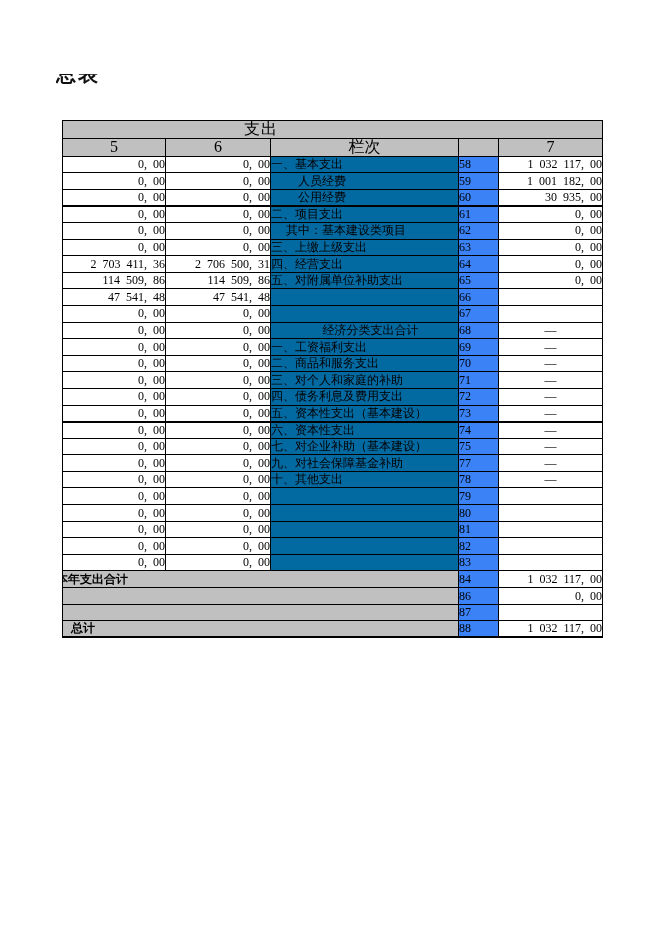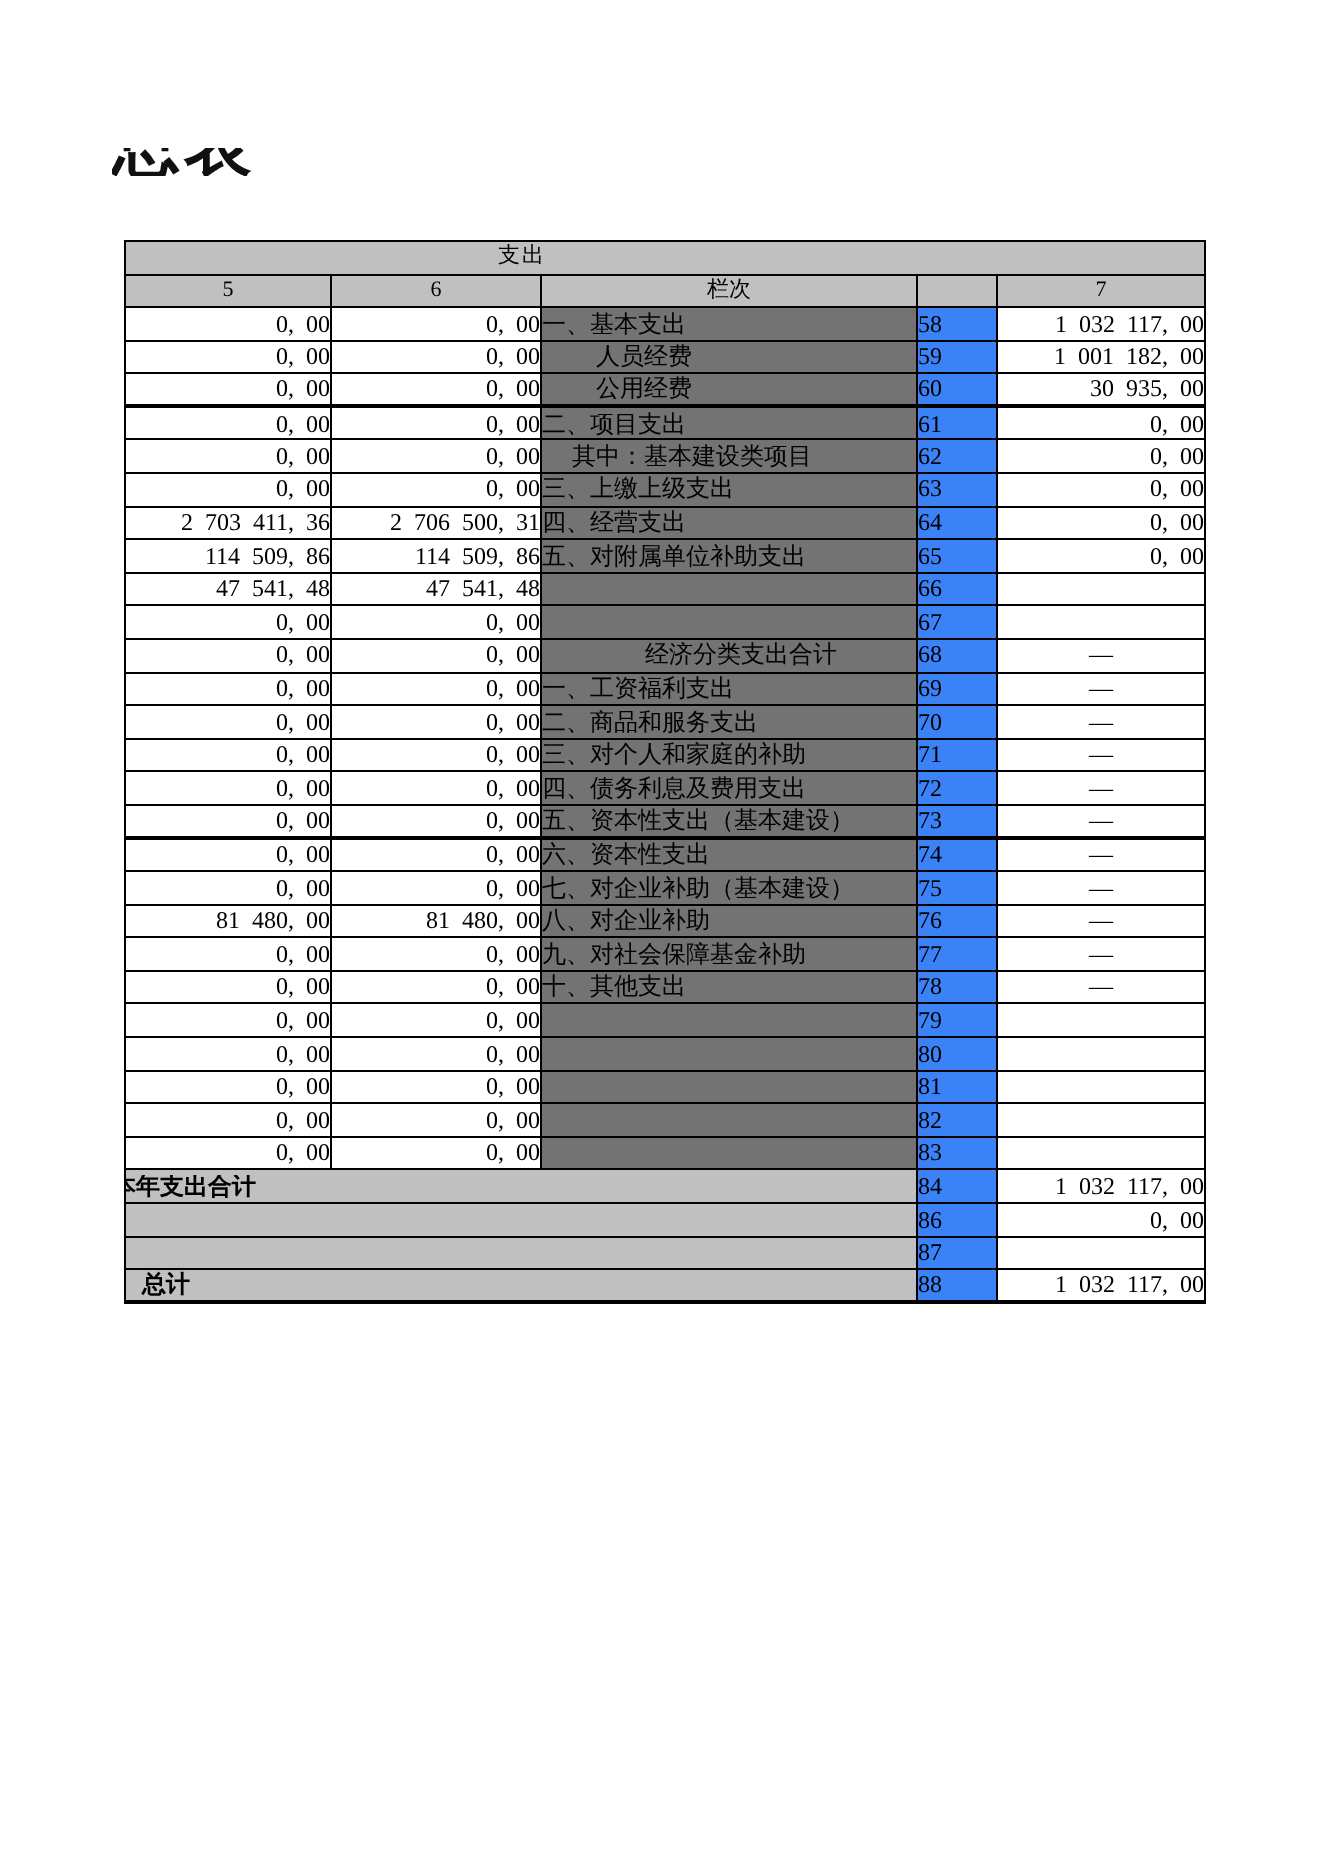--- a/index.html
+++ b/index.html
@@ -7,48 +7,48 @@
     position:relative; width:662px; height:936px; background:#ffffff;
     font-family:"Liberation Serif","DejaVu Serif",serif; color:#000;
     overflow:hidden;
   }
   
   .title-clip {
     position:absolute; left:56px; top:74px; height:14px; width:120px;
     overflow:hidden;
   }
   .title-clip span {
-    display:block; font-size:34px; line-height:26px; margin-top:-13px;
+    display:block; font-size:20px; line-height:26px; margin-top:-13px;
     letter-spacing:2px; color:#111; font-weight:bold;
   }
   table.sheet {
     position:absolute; left:62px; top:120px;
     border-collapse:collapse; table-layout:fixed;
     font-size:12px; line-height:1.05;
   }
   .sheet td, .sheet th {
     border:1px solid #000; padding:0; margin:0;
     overflow:hidden; white-space:nowrap; font-weight:normal;
     vertical-align:middle;
   }
   tr.hr0 { height:17px; }
   tr.hr1 { height:19px; }
   tr.hr2 { height:16px; }
   tr.dr  { height:16.6px; }
   .gray { background:#c0c0c0; }
-  thead { font-size:11px; }
+  thead { font-size:16px; }
   thead td, thead th { text-align:center; }
   
   .top-label { width:396px; text-align:center; letter-spacing:1px; }
   .num {
     text-align:right; padding-right:3px; background:#ffffff;
     white-space:pre; word-spacing:3px;
   }
   .num.center { text-align:center; padding-right:0; }
-  .item { text-align:left; padding-left:3px; background:#737373; }
+  .item { text-align:left; padding-left:3px; background:#0369a1; }
   .item.ind1 { padding-left:15px; }
   .item.ind2 { padding-left:27px; }
   .item.center { text-align:center; padding-left:12px; }
   .line { text-align:left; background:#3b82f6; }
   .noleft { border-left:none; }
   tr.thick-top td { border-top:2px solid #000; }
   tr.table-bottom td { border-bottom:2px solid #000; }
   .flabel { position:relative; background:#c0c0c0; }
   .flabel .flabel-text { font-weight:bold; display:inline-block; padding-left:8px; white-space:nowrap; }
   
@@ -209,27 +209,20 @@
     <td class="num center">—</td>
   </tr>
         <tr class="dr">
     <td class="num noleft">0, 00</td>
     <td class="num">0, 00</td>
     <td class="item">七、对企业补助（基本建设）</td>
     <td class="line">75</td>
     <td class="num center">—</td>
   </tr>
         <tr class="dr">
-    <td class="num noleft">81  480, 00</td>
-    <td class="num">81  480, 00</td>
-    <td class="item">八、对企业补助</td>
-    <td class="line">76</td>
-    <td class="num center">—</td>
-  </tr>
-        <tr class="dr">
     <td class="num noleft">0, 00</td>
     <td class="num">0, 00</td>
     <td class="item">九、对社会保障基金补助</td>
     <td class="line">77</td>
     <td class="num center">—</td>
   </tr>
         <tr class="dr">
     <td class="num noleft">0, 00</td>
     <td class="num">0, 00</td>
     <td class="item">十、其他支出</td>

